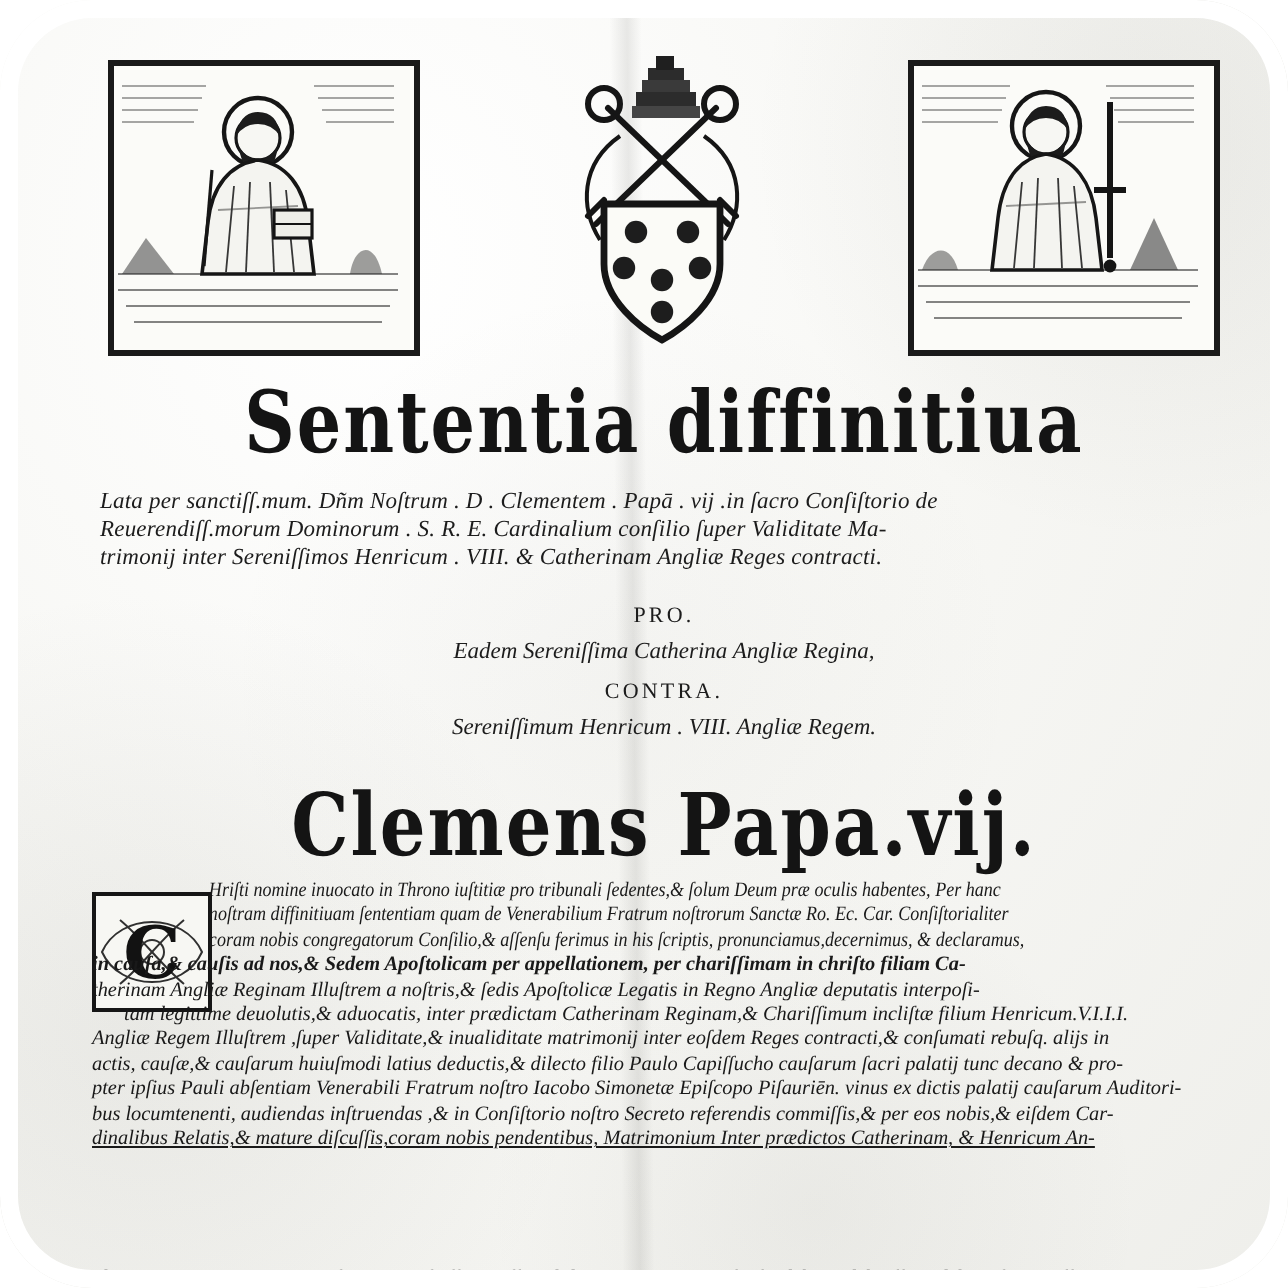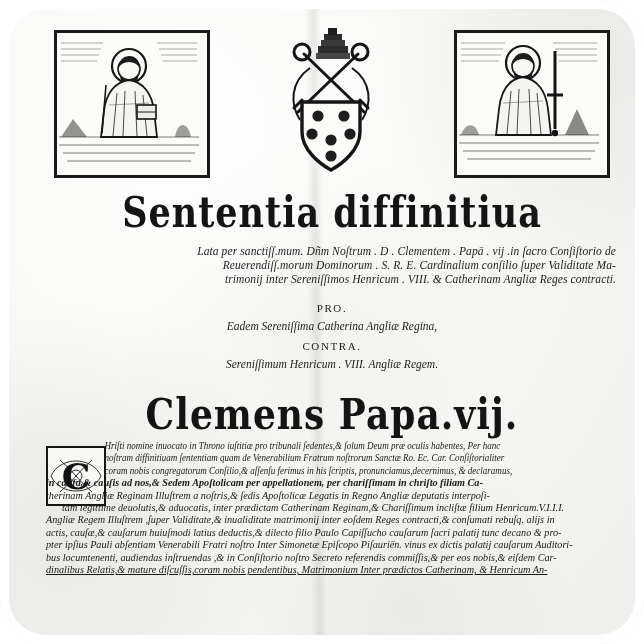--- a/index.html
+++ b/index.html
@@ -129,21 +129,21 @@
     transform: scaleY(1.2);
     transform-origin: 50% 0;
   }
 
   
   #preamble {
     position: absolute;
     left: 40px;
     top: 238px;
     width: 566px;
-    text-align: right;
+    text-align: left;
     font-style: italic;
     font-size: 11.5px;
     line-height: 14px;
     color: #1c1c1c;
     letter-spacing: 0.1px;
   }
   #preamble .ln { display: block; white-space: nowrap; }
 
   .centered-word {
     position: absolute;
@@ -405,21 +405,21 @@
 
       <div id="body-text">
         <span class="ln indent" style="display: inline-block; transform: scaleX(0.8854);">Hriſti nomine inuocato in Throno iuſtitiæ pro tribunali ſedentes,&amp; ſolum Deum præ oculis habentes, Per hanc</span>
         <span class="ln indent" style="display: inline-block; transform: scaleX(0.8854);">noſtram diffinitiuam ſententiam quam de Venerabilium Fratrum noſtrorum Sanctæ Ro. Ec. Car. Conſiſtorialiter</span>
         <span class="ln indent" style="display: inline-block; transform: scaleX(0.8854);">coram nobis congregatorum Conſilio,&amp; aſſenſu ferimus in his ſcriptis, pronunciamus,decernimus, &amp; declaramus,</span>
         <span class="ln" style="display: inline-block; transform: scaleX(1); font-weight: bold;">in cauſa,&amp; cauſis ad nos,&amp; Sedem Apoſtolicam per appellationem, per chariſſimam in chriſto filiam Ca-</span>
         <span class="ln" style="display: inline-block; transform: scaleX(1);">therinam Angliæ Reginam Illuſtrem a noſtris,&amp; ſedis Apoſtolicæ Legatis in Regno Angliæ deputatis interpoſi-</span>
         <span class="ln" style="display: inline-block; transform: scaleX(1); padding-left: 16px;">tam legittime deuolutis,&amp; aduocatis, inter prædictam Catherinam Reginam,&amp; Chariſſimum incliſtæ filium Henricum.V.I.I.I.</span>
         <span class="ln" style="display: inline-block; transform: scaleX(1);">Angliæ Regem Illuſtrem ,ſuper Validitate,&amp; inualiditate matrimonij inter eoſdem Reges contracti,&amp; conſumati rebuſq. alijs in</span>
         <span class="ln" style="display: inline-block; transform: scaleX(1);">actis, cauſæ,&amp; cauſarum huiuſmodi latius deductis,&amp; dilecto filio Paulo Capiſſucho cauſarum ſacri palatij tunc decano &amp; pro-</span>
-        <span class="ln" style="display: inline-block; transform: scaleX(1);">pter ipſius Pauli abſentiam Venerabili Fratri noſtro Inter Simonetæ Epiſcopo Piſauriēn. vinus ex dictis palatij cauſarum Auditori-</span>
+        <span class="ln" style="display: inline-block; transform: scaleX(1);">pter ipſius Pauli abſentiam Venerabili Fratrum noſtro Iacobo Simonetæ Epiſcopo Piſauriēn. vinus ex dictis palatij cauſarum Auditori-</span>
         <span class="ln" style="display: inline-block; transform: scaleX(1);">bus locumtenenti, audiendas inſtruendas ,&amp; in Conſiſtorio noſtro Secreto referendis commiſſis,&amp; per eos nobis,&amp; eiſdem Car-</span>
         <span class="ln" style="display: inline-block; transform: scaleX(1); text-decoration: underline;">dinalibus Relatis,&amp; mature diſcuſſis,coram nobis pendentibus, Matrimonium Inter prædictos Catherinam, &amp; Henricum An-</span>
       </div>
     </div>
 
     <div id="bottom-crop" style="display: inline-block; transform: scaleX(1);">gliæ Reges contractum,&amp; conſummatum fuiſſe, &amp; eſſe Validum,&amp; Canonicum, ſuoſq. debitos debuiſſe,&amp; debere ſortiri effectus</div>
 
   </div>
 
   <div id="mask"></div>

